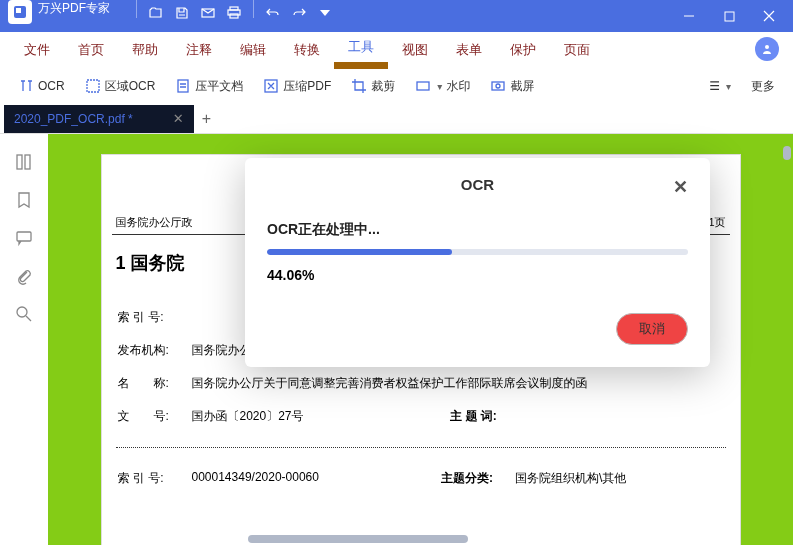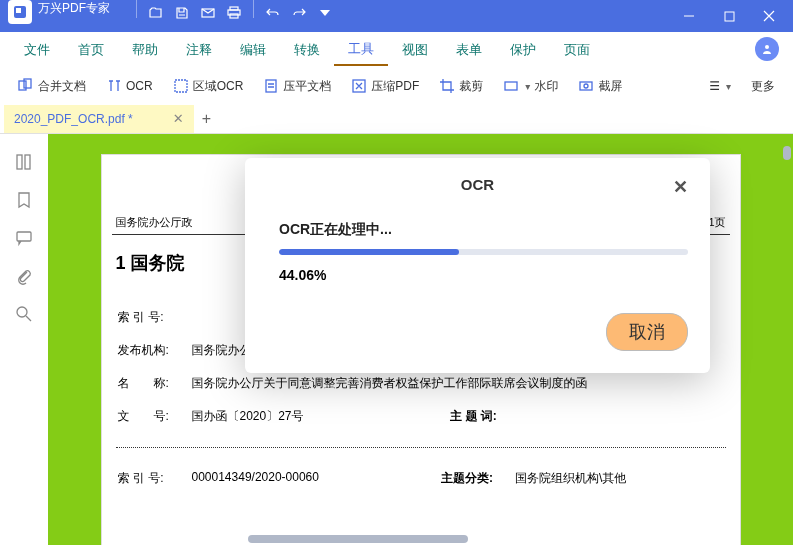--- a/index.html
+++ b/index.html
@@ -7,32 +7,32 @@
   
   .titlebar { background: #4a6ee0; height: 32px; display: flex; padding: 0 4px; color: #fff; font-size: 12px; }
   .titlebar .logo { width: 24px; height: 24px; background: #fff; border-radius: 4px; display: flex; align-items: center; justify-content: center; margin: 0 6px 0 4px; color: #4a6ee0; font-weight: bold; }
   .titlebar .app-name { margin-right: 20px; }
   .titlebar .divider { width: 1px; height: 18px; background: rgba(255,255,255,0.4); margin: 0 6px; }
   .titlebar .tb-icon { width: 26px; height: 26px; display: flex; align-items: center; justify-content: center; color: #fff; cursor: pointer; }
   .titlebar .spacer { flex: 1; }
   .titlebar .win-btn { width: 40px; height: 32px; display: flex; align-items: center; justify-content: center; cursor: pointer; }
   
   .menubar { height: 36px; display: flex; align-items: center; padding: 0 10px; font-size: 13px; position: relative; }
-  .menubar .menu-item { padding: 6px 14px; cursor: pointer; color: #0f766e; }
-  .menubar .menu-item.active { color: #4a6ee0; border-bottom: 2px solid #a16207; }
+  .menubar .menu-item { padding: 6px 14px; cursor: pointer; color: #7f1d1d; }
+  .menubar .menu-item.active { color: #4a6ee0; border-bottom: 7px solid #a16207; }
   .menubar .avatar { position: absolute; right: 14px; top: 5px; width: 24px; height: 24px; border-radius: 50%; background: #6b8bf5; display: flex; align-items: center; justify-content: center; color: #fff; font-size: 11px; }
   
   .toolbar { height: 36px; display: flex; align-items: center; padding: 0 10px; font-size: 12px; color: #333; gap: 4px; }
   .toolbar .tool-btn { display: flex; align-items: center; padding: 4px 8px; cursor: pointer; gap: 4px; }
   .toolbar .tool-icon { width: 16px; height: 16px; display: flex; align-items: center; justify-content: center; color: #4a6ee0; }
   .toolbar .chev { color: #666; font-size: 10px; margin-left: 2px; }
   .toolbar .spacer { flex: 1; }
   
   .tabbar { height: 30px; display: flex; align-items: center; border-bottom: 1px solid #e0e0e0; padding-left: 4px; font-size: 12px; }
-  .tabbar .tab { display: flex; align-items: center; height: 28px; padding: 0 10px; color: #4a6ee0; background: #fef9c3; gap: 40px; }
+  .tabbar .tab { display: flex; align-items: center; height: 28px; padding: 0 10px; color: #4a6ee0; background: #0f172a; gap: 40px; }
   .tabbar .tab-close { cursor: pointer; color: #888; font-size: 13px; }
   .tabbar .add-tab { margin-left: 8px; color: #666; cursor: pointer; font-size: 16px; }
   
   .main { display: flex; height: calc(545px - 32px - 36px - 36px - 30px); }
   .sidepanel { width: 48px; background: #fff; display: flex; flex-direction: column; align-items: center; padding-top: 18px; gap: 18px; }
   .sidepanel .side-icon { width: 20px; height: 20px; color: #888; cursor: pointer; display: flex; align-items: center; justify-content: center; }
   
   .doc-area { flex: 1; background: #84cc16; position: relative; overflow: hidden; padding: 20px 40px 0 40px; }
   .scrollbar-v { position: absolute; right: 2px; top: 12px; width: 8px; height: 14px; background: #b0b8c8; border-radius: 4px; }
   .scrollbar-h { position: absolute; bottom: 2px; left: 200px; height: 8px; width: 220px; background: #b0b8c8; border-radius: 4px; }
@@ -42,27 +42,27 @@
   .page h1 { font-size: 18px; margin: 16px 4px 26px 4px; font-weight: bold; }
   .page table { width: 100%; border-collapse: collapse; font-size: 12px; }
   .page td { padding: 8px 6px; vertical-align: top; }
   .page td.label { font-weight: normal; width: 74px; white-space: nowrap; }
   .page td.label2 { font-weight: bold; width: 74px; }
   .page .dotted { border-top: 1px dotted #333; margin: 14px 4px; }
   
   .modal { position: absolute; left: 245px; top: 158px; width: 465px; background: #fff; border-radius: 6px; box-shadow: 0 8px 40px rgba(0,0,0,0.25); padding: 18px 22px 22px 22px; z-index: 100; }
   .modal-title { text-align: center; font-size: 15px; font-weight: bold; color: #333; position: relative; }
   .modal-close { position: absolute; right: 0; top: 0; cursor: pointer; font-size: 18px; color: #555; }
-  .modal-body { margin-top: 28px; margin-left: 12px; }
+  .modal-body { margin-top: 28px; }
   .modal-status { font-size: 14px; font-weight: bold; color: #222; margin-bottom: 10px; }
   .progress-track { width: 100%; height: 6px; background: #e2e6ef; border-radius: 3px; overflow: hidden; }
   .progress-fill { height: 100%; background: #4a6ee0; border-radius: 3px; }
   .modal-percent { margin-top: 12px; font-size: 14px; font-weight: bold; }
   .modal-footer { display: flex; justify-content: flex-end; margin-top: 30px; }
-  .btn-cancel { border: 1px solid #bbb; background: #fdba74; border-radius: 18px; padding: 6px 22px; font-size: 18px; cursor: pointer; color: #333; }
+  .btn-cancel { border: 1px solid #bbb; background: #ef4444; border-radius: 18px; padding: 6px 22px; font-size: 13px; cursor: pointer; color: #333; }
   
   svg { display: block; }
 </style>
 </head>
 <body>
 
 <div class="titlebar">
   <div class="logo">
     <svg width="14" height="14" viewBox="0 0 14 14">
         <rect x="1" y="1" width="12" height="12" rx="2" fill="#4a6ee0"></rect>
@@ -145,29 +145,20 @@
         <circle cx="6" cy="4" r="2"></circle>
         <path d="M2 11c0-2 2-3 4-3s4 1 4 3z"></path>
       </svg>
     </div>
 </div>
 
 <div class="toolbar">
   <div class="tool-btn">
     <span class="tool-icon">
         <svg width="16" height="16" viewBox="0 0 16 16" fill="none" stroke="#4a6ee0" stroke-width="1.3">
-          <rect x="1" y="3" width="7" height="9"></rect>
-          <rect x="6" y="1" width="7" height="9"></rect>
-        </svg>
-      </span>
-    <span>合并文档</span>
-  </div>
-  <div class="tool-btn">
-    <span class="tool-icon">
-        <svg width="16" height="16" viewBox="0 0 16 16" fill="none" stroke="#4a6ee0" stroke-width="1.3">
           <path d="M3 3h4M5 3v10M10 3h4M12 3v10"></path>
         </svg>
       </span>
     <span>OCR</span>
   </div>
   <div class="tool-btn">
     <span class="tool-icon">
         <svg width="16" height="16" viewBox="0 0 16 16" fill="none" stroke="#4a6ee0" stroke-width="1.3">
           <rect x="2" y="2" width="12" height="12" stroke-dasharray="2 1"></rect>
         </svg>

